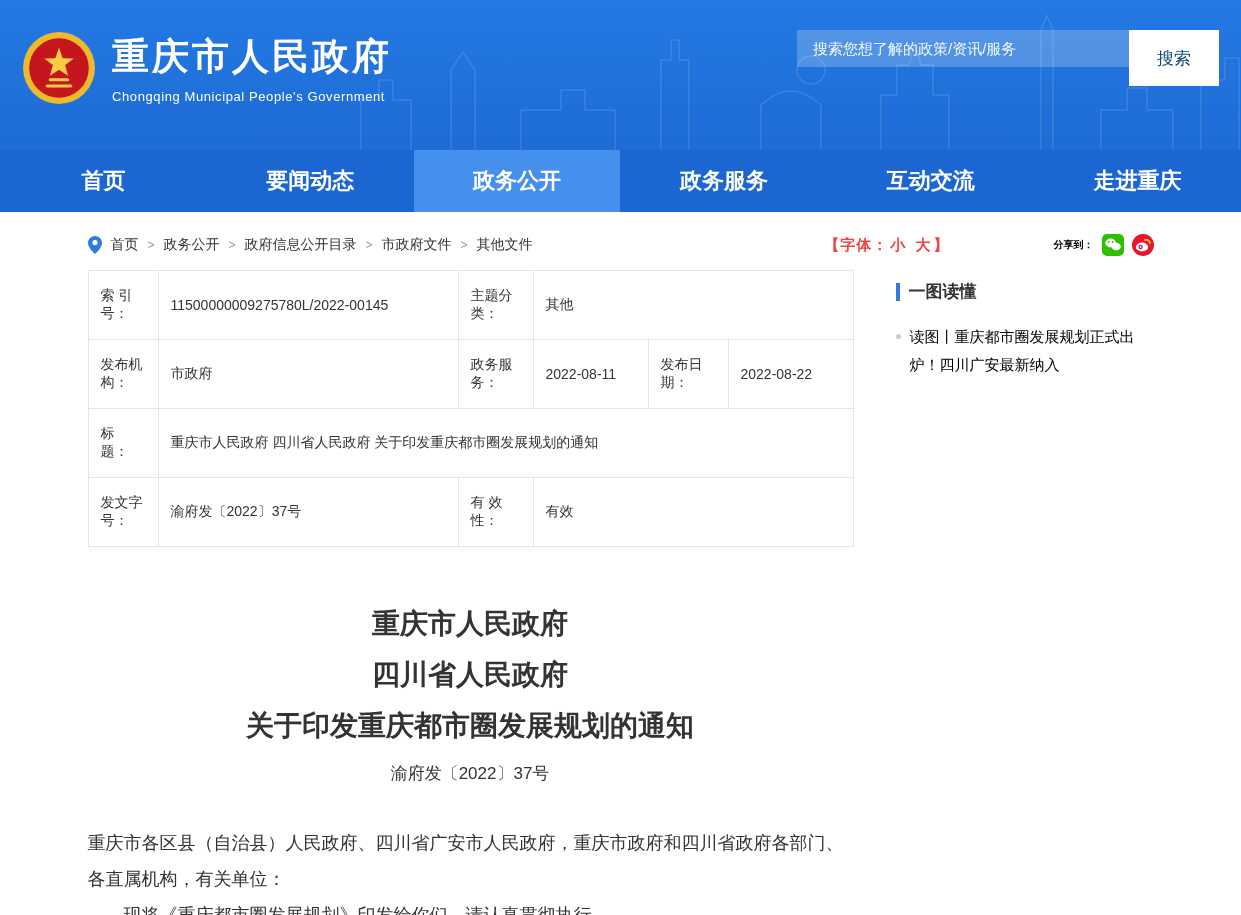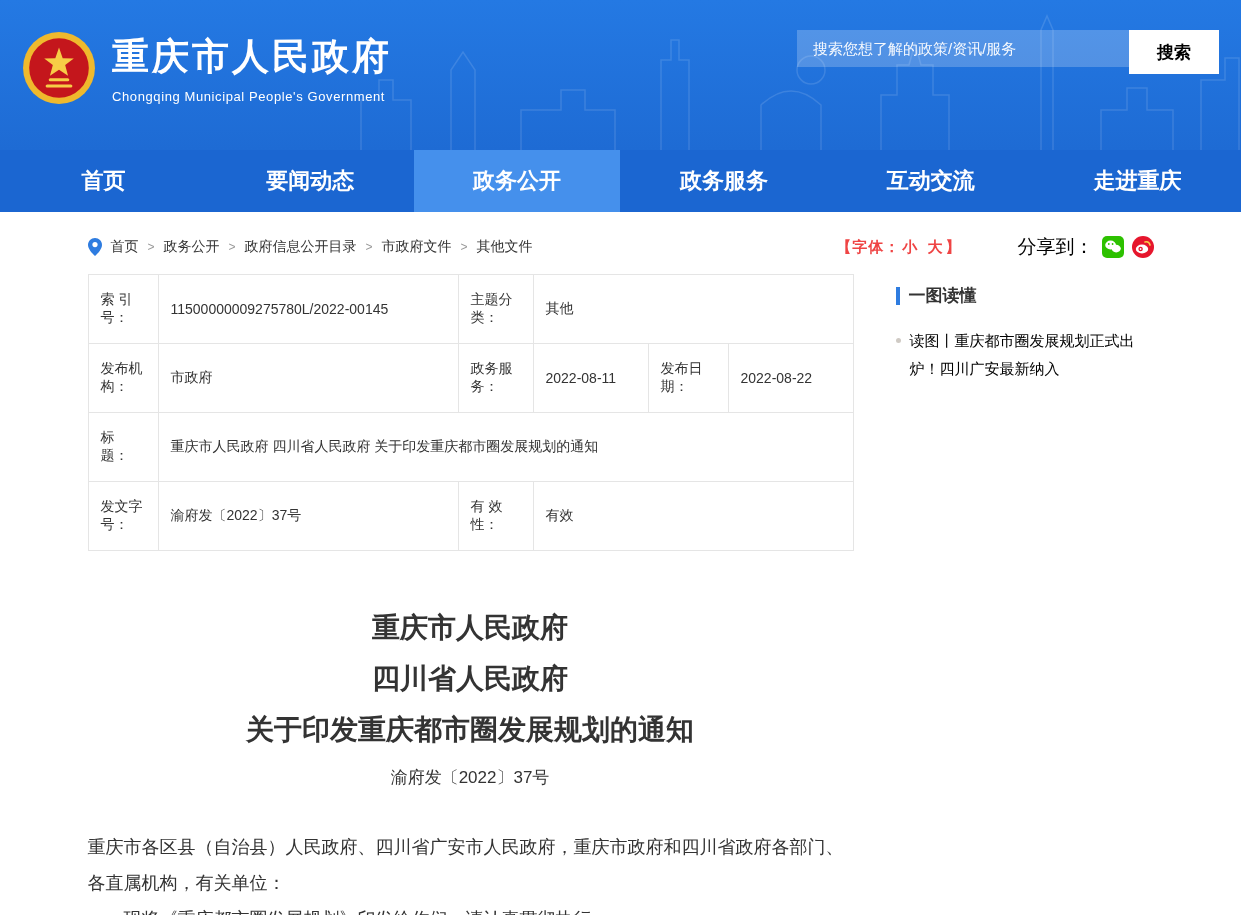--- a/index.html
+++ b/index.html
@@ -27,43 +27,43 @@
   .site-subtitle { color:#fff; font-size:13px; margin-top:7px; letter-spacing:.6px; }
   .search { display:flex; align-self:flex-start; margin-top:30px; }
   .search input {
     width:332px; height:37px; border:none; outline:none;
     background:rgba(255,255,255,0.22); color:#fff;
     font-size:15px; padding:0 16px;
     font-family:"Liberation Sans","DejaVu Sans",sans-serif;
   }
   .search input::placeholder { color:rgba(255,255,255,0.95); }
   .search button {
-    width:90px; height:44px; border:none; background:#fff; color:#000000;
-    font-size:17px; cursor:pointer; font-family:inherit;font-weight:bold;
+    width:90px; height:56px; border:none; background:#fff; color:#0c4a6e;
+    font-size:17px; cursor:pointer; font-family:inherit;
   }
 
   
   .main-nav { height:62px; background:#1b66d1; display:flex; }
   .nav-item {
     flex:1; display:flex; align-items:center; justify-content:center;
     color:#fff; font-size:22px; cursor:pointer; font-weight:600;
   }
   .nav-item.active { background:#4590ec; }
 
   
   .content { width:1066px; margin:0 auto; padding-top:16px; }
   .topbar { display:flex; justify-content:space-between; align-items:center; padding:6px 0 14px 0; }
   .breadcrumb { display:flex; align-items:center; gap:9px; font-size:14px; color:#333; }
   .pin-icon { width:14px; height:18px; flex:none; }
   .crumb { cursor:pointer; }
   .sep { color:#999; font-size:12px; }
   .tools { display:flex; align-items:center; gap:56px; }
   .font-widget { font-size:15px; color:#ef4444; font-weight:700; letter-spacing:1px; }
   .font-widget .font-btn { cursor:pointer; font-weight:700; padding:0 2px; }
-  .share { display:flex; align-items:center; gap:8px; font-size:19px; color:#000; font-weight:400; }
+  .share { display:flex; align-items:center; gap:8px; font-size:10px; color:#000; font-weight:700;margin-left:48px; }
   .share-icon { width:22px; height:22px; cursor:pointer; display:inline-block; }
 
   .columns { display:flex; gap:43px; align-items:flex-start; }
   .main-col { width:765px; flex:none; }
   .side-col { width:258px; flex:none; padding-top:10px; }
 
   
   .meta-table { width:100%; border-collapse:collapse; table-layout:fixed; }
   .meta-table td {
     border:1px solid #e5e5e5; font-size:14px; color:#333;

